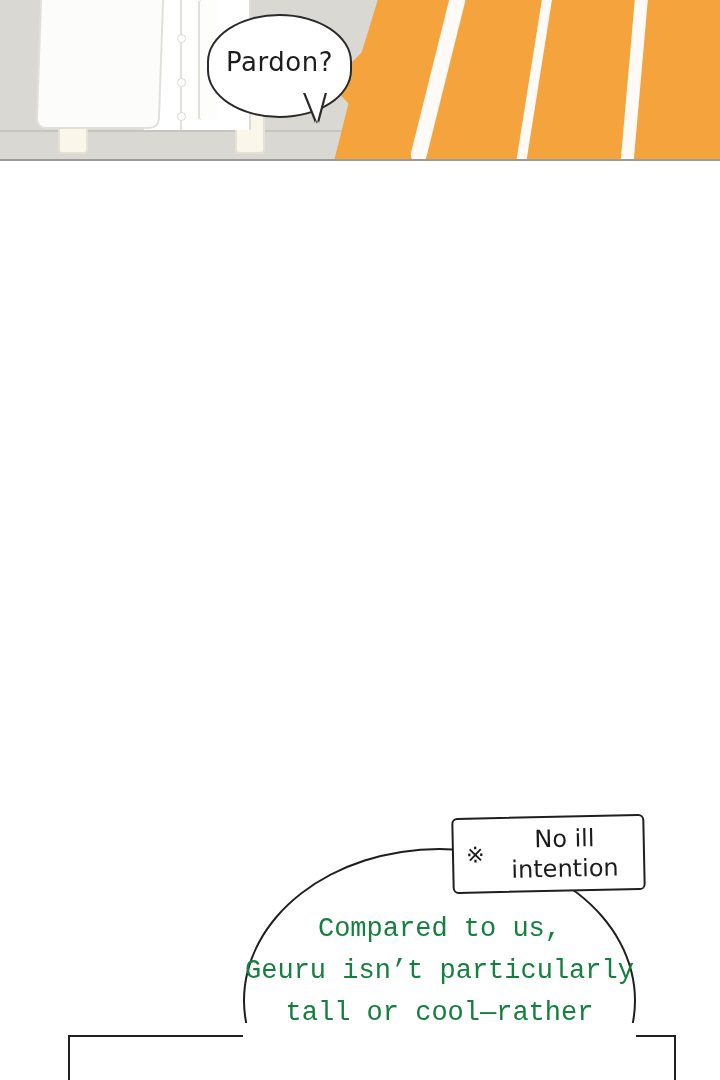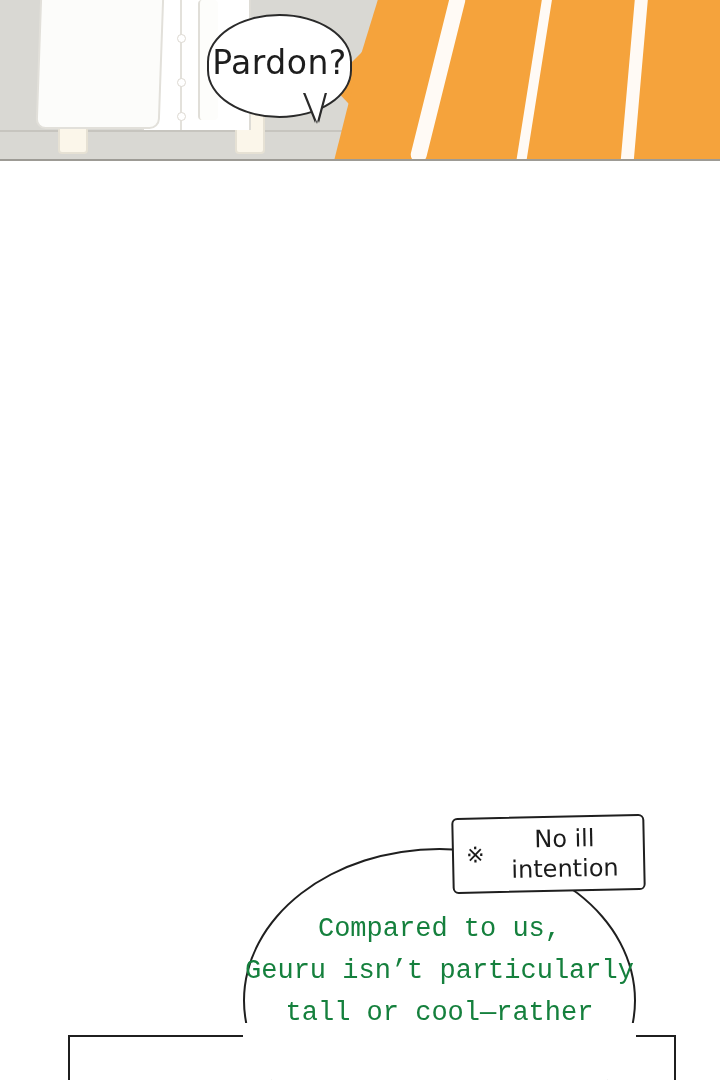--- a/index.html
+++ b/index.html
@@ -183,21 +183,21 @@
     width: 0;
     height: 0;
     border-left: 12px solid transparent;
     border-right: 8px solid transparent;
     border-top: 30px solid #ffffff;
     filter: drop-shadow(2px 1px 0 #2a2a2a) drop-shadow(-2px 1px 0 #2a2a2a);
   }
   .bubble-top-text {
     position: relative;
     font-family: "DejaVu Sans", sans-serif;
-    font-size: 33px;
+    font-size: 26px;
     color: #1d1d1d;
     letter-spacing: 0.5px;
     margin-top: -8px;
   }
 
   .panel-gap-line {
     position: absolute;
     left: 0;
     top: 159px;
     width: 720px;

